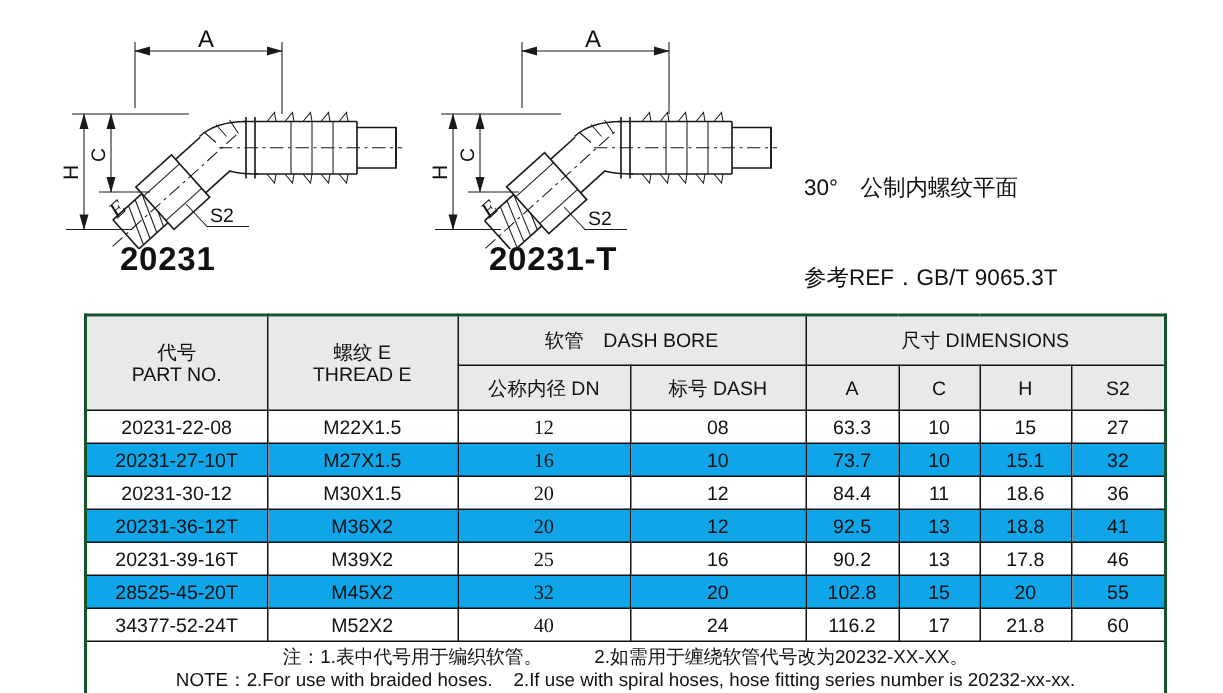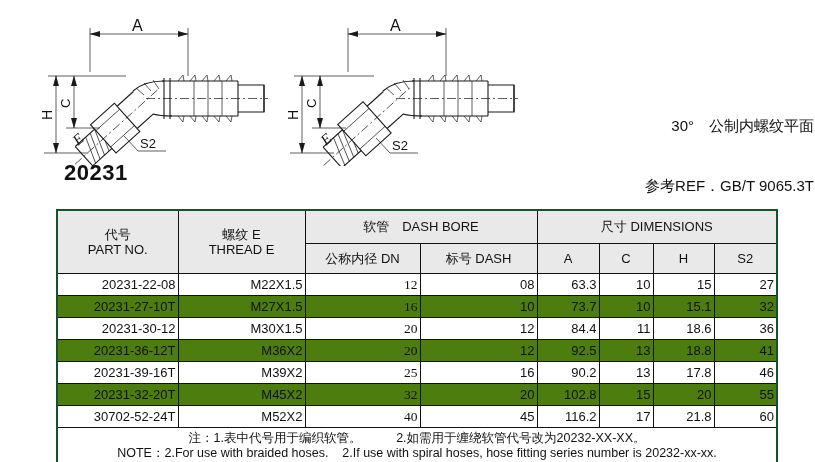--- a/index.html
+++ b/index.html
@@ -13,39 +13,39 @@
   .svgdraw { position:absolute; top:18px; }
   #draw1 { left:26px; }
   #draw2 { left:268px; }
   .ln   { stroke:#1a1a1a; stroke-width:1.1; fill:none; }
   .thin { stroke:#1a1a1a; stroke-width:0.7; fill:none; }
   .cl   { stroke:#1a1a1a; stroke-width:0.7; fill:none; stroke-dasharray:9 3 2 3; }
   .svgt { font-family:"Liberation Sans", sans-serif; fill:#111; }
   .svge { font-family:"Liberation Serif", serif; font-style:italic; fill:#111; }
 
   .part-label { position:absolute; top:160px; font-weight:bold; font-size:22px; letter-spacing:0.5px; }
-  #plabel1 { left:64px; }
+  #plabel1 { left:80px; }
   #plabel2 { left:326px; }
 
   
-  .title-block { position:absolute; left:536px; top:76px; width:278px; text-align:right;
+  .title-block { position:absolute; left:536px; top:76px; width:278px; text-align:left;
                  font-size:15px; line-height:20px; white-space:pre; }
 
   
   table.spec { position:absolute; left:56px; top:209px; width:722px;
                border-collapse:collapse; table-layout:fixed; font-size:13px;
                border:2px solid #14532d; }
   .spec th, .spec td { border:1px solid #111; text-align:center; vertical-align:middle;
                        padding:0 2px; font-weight:normal; overflow:hidden; }
   .spec thead th { background:#e9e9e9; }
   .row-h1 th { height:32px; }
   .row-h2 th { height:29px;text-align:center; }
   .pre { white-space:pre-line; line-height:15px; }
-  .spec tbody td { height:21px;text-align:right; }
-  tr.shade td { background:#4d7c0f; }
+  .spec tbody td { height:21px; }
+  tr.shade td { background:#0ea5e9; }
   td.serif { font-family:"Liberation Serif", serif; font-size:13.5px; }
   .notes-cell { text-align:center; padding:3px 5px 4px !important; font-size:12.5px; line-height:15px; }
   .notes-cell div { white-space:pre-wrap; }
 </style>
 </head>
 <body>
 
 <div class="page">
 
   <svg id="draw1" class="svgdraw" width="244" height="148" viewBox="0 0 244 148">
@@ -164,20 +164,21 @@
         <line class="ln" x1="104" y1="124" x2="126" y2="124"></line>
         <line class="cl" x1="32" y1="109" x2="148" y2="109"></line>
       </g>
 
       <text class="svge" font-size="15" transform="rotate(-42 50 128)" x="50" y="128">E</text>
 
       <path class="thin" d="M100,120 L114,135 L142,135"></path>
       <text class="svgt" font-size="13" x="116" y="132">S2</text>
     </g>
   </svg>
+  <div id="plabel2" class="part-label">20231-T</div>
 
   <div class="title-block">
     <div>30°　公制内螺纹平面</div>
     <div>参考REF．GB/T 9065.3T</div>
   </div>
 
   <table class="spec">
     <colgroup>
       <col style="width:121px">
         <col style="width:127px">
@@ -251,34 +252,34 @@
         <td>20231-39-16T</td>
         <td>M39X2</td>
         <td class="serif">25</td>
         <td>16</td>
         <td>90.2</td>
         <td>13</td>
         <td>17.8</td>
         <td>46</td>
       </tr>
       <tr class="shade">
-        <td>20231-32-20T</td>
+        <td>28525-45-20T</td>
         <td>M45X2</td>
         <td class="serif">32</td>
         <td>20</td>
         <td>102.8</td>
         <td>15</td>
         <td>20</td>
         <td>55</td>
       </tr>
       <tr>
-        <td>30702-52-24T</td>
+        <td>34377-52-24T</td>
         <td>M52X2</td>
         <td class="serif">40</td>
-        <td>45</td>
+        <td>24</td>
         <td>116.2</td>
         <td>17</td>
         <td>21.8</td>
         <td>60</td>
       </tr>
     </tbody>
     <tfoot>
       <tr>
         <td colspan="8" class="notes-cell">
           <div>注：1.表中代号用于编织软管。          2.如需用于缠绕软管代号改为20232-XX-XX。</div>

